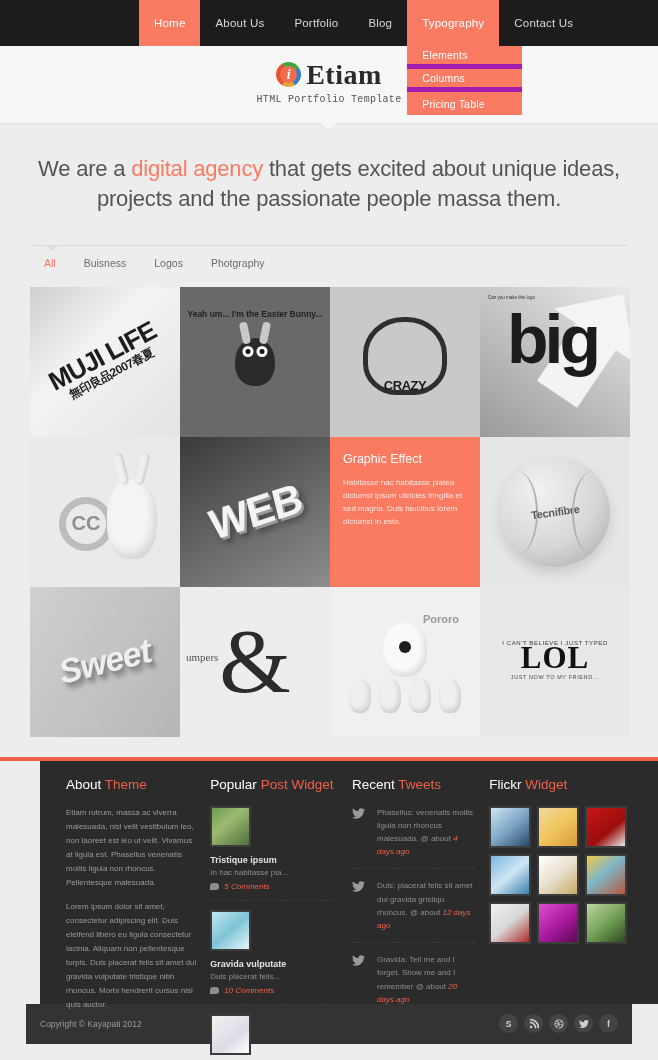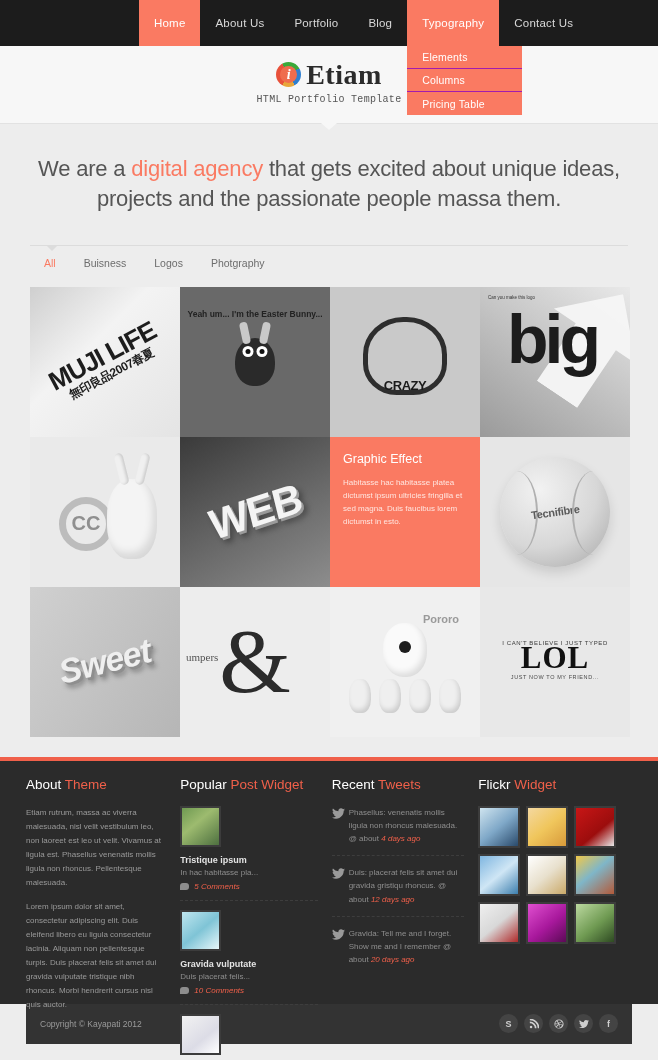--- a/index.html
+++ b/index.html
@@ -43,21 +43,21 @@
     background:#fa7a62;
     z-index:39;
   }
   .dropdown .dd-item{
     height:23px;
     display:flex;
     align-items:center;
     padding:0 15px;
     font-size:10.5px;
     color:#fff;
-    border-bottom:1px solid #a21caf;
+    border-bottom:5px solid #a21caf;
     cursor:pointer;
     white-space:nowrap;
   }
   .dropdown .dd-item:last-child{ border-bottom:none; }
 
   
   .header{
     position:relative;
     height:78px;
     background:#f7f7f7;
@@ -236,20 +236,21 @@
     position:absolute;left:50%;top:-9px;transform:translateX(-50%);
     width:0;height:0;border-left:9px solid transparent;border-right:9px solid transparent;
     border-top:9px solid #ededed;
   }
   .footer{
     background:#2b2b2b;
     padding:16px 26px 0 26px;
     display:flex;
     gap:0;
     height:243px;
+    margin-left:40px;
   }
   .fcol{ }
   .fcol.about{ width:160px; padding-right:14px; }
   .fcol.popular{ width:157px; padding-right:14px; }
   .fcol.tweets{ width:152px; padding-right:14px; }
   .fcol.flickr{ width:160px; }
   .fw-title{ font-size:13.5px; margin-bottom:14px; color:#fff; font-weight:normal; }
   .fw-title .accent{ color:#f0604a; }
   .fcol p.body{
     font-size:8px; line-height:1.75; color:#9a9a9a; margin-bottom:10px;
@@ -262,21 +263,21 @@
   }
   .t1{background:linear-gradient(140deg,#6f9a52,#9dbb6f 40%,#4e7040);}
   .t2{background:linear-gradient(140deg,#bfe6ef,#7fc4d6 50%,#e7f7fa);}
   .t3{background:linear-gradient(140deg,#f2f2f2,#dcdce6 60%,#ffffff);}
   .post .meta{ min-width:0; }
   .post .meta h4{ font-size:9px; color:#e3e3e3; font-weight:bold; margin-bottom:3px; }
   .post .meta .excerpt{ font-size:8px; color:#8e8e8e; margin-bottom:5px; }
   .post .meta .cmt{ font-size:8px; color:#f0604a; font-style:italic; display:flex; align-items:center; gap:5px; }
   .cmt-ico{ width:9px;height:7px;background:#8d8d8d;border-radius:3px 3px 3px 0; display:inline-block; }
   
-  .tweet{ display:flex; gap:4px; padding-bottom:10px; margin-bottom:10px; border-bottom:1px dashed #3d3d3d; }
+  .tweet{ display:flex; gap:12px; padding-bottom:10px; margin-bottom:10px; border-bottom:1px dashed #3d3d3d; }
   .tweet:last-child{ border-bottom:none; }
   .bird{ flex:0 0 13px; width:13px;height:11px; margin-top:2px; fill:#9a9a9a; }
   .tweet .txt{ font-size:8px; line-height:1.65; color:#8e8e8e; }
   .tweet .txt .ago{ color:#f0604a; font-style:italic; }
   
   .flickr-grid{ display:grid; grid-template-columns:repeat(3,42px); gap:6px; }
   .fimg{ width:42px;height:42px;border:2px solid #3c3c3c; }
   .f1{background:linear-gradient(140deg,#cfe4ef,#7fa8c8 50%,#2a4a6b);}
   .f2{background:linear-gradient(140deg,#f4d8a0,#f0c65c 50%,#d89a3a);}
   .f3{background:linear-gradient(140deg,#c81616,#9c0d0d 60%,#e8e8e8);}

